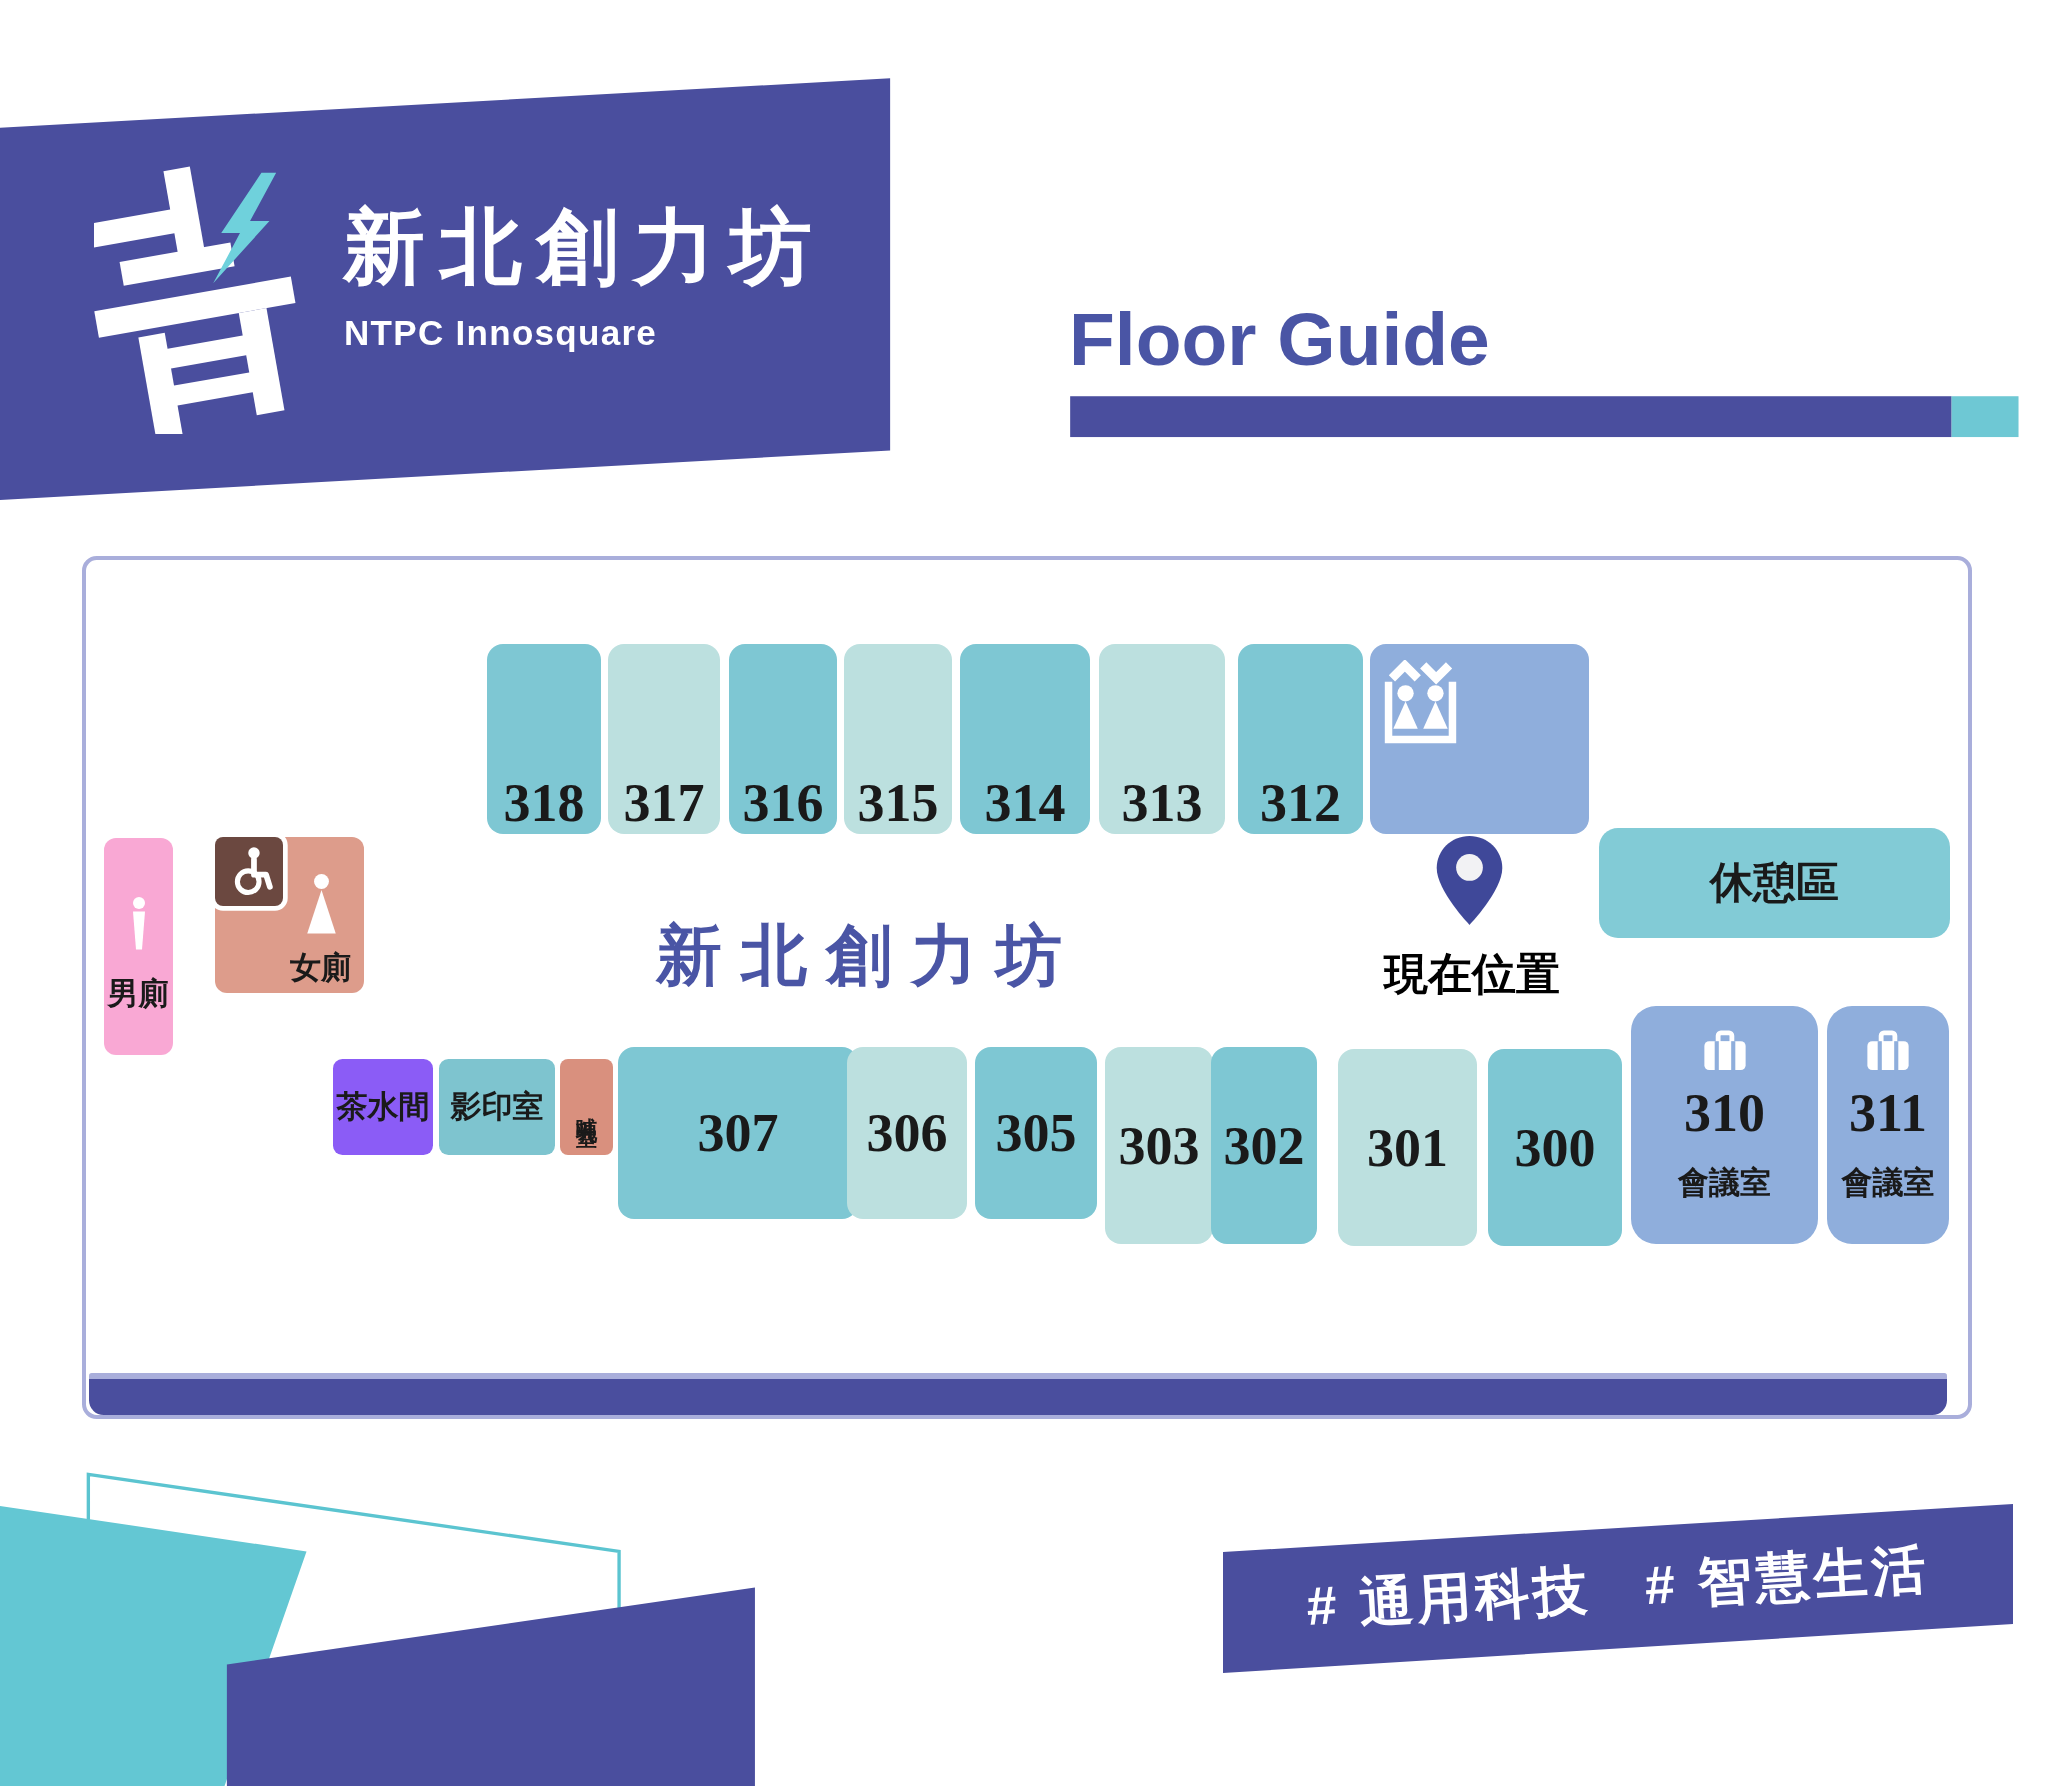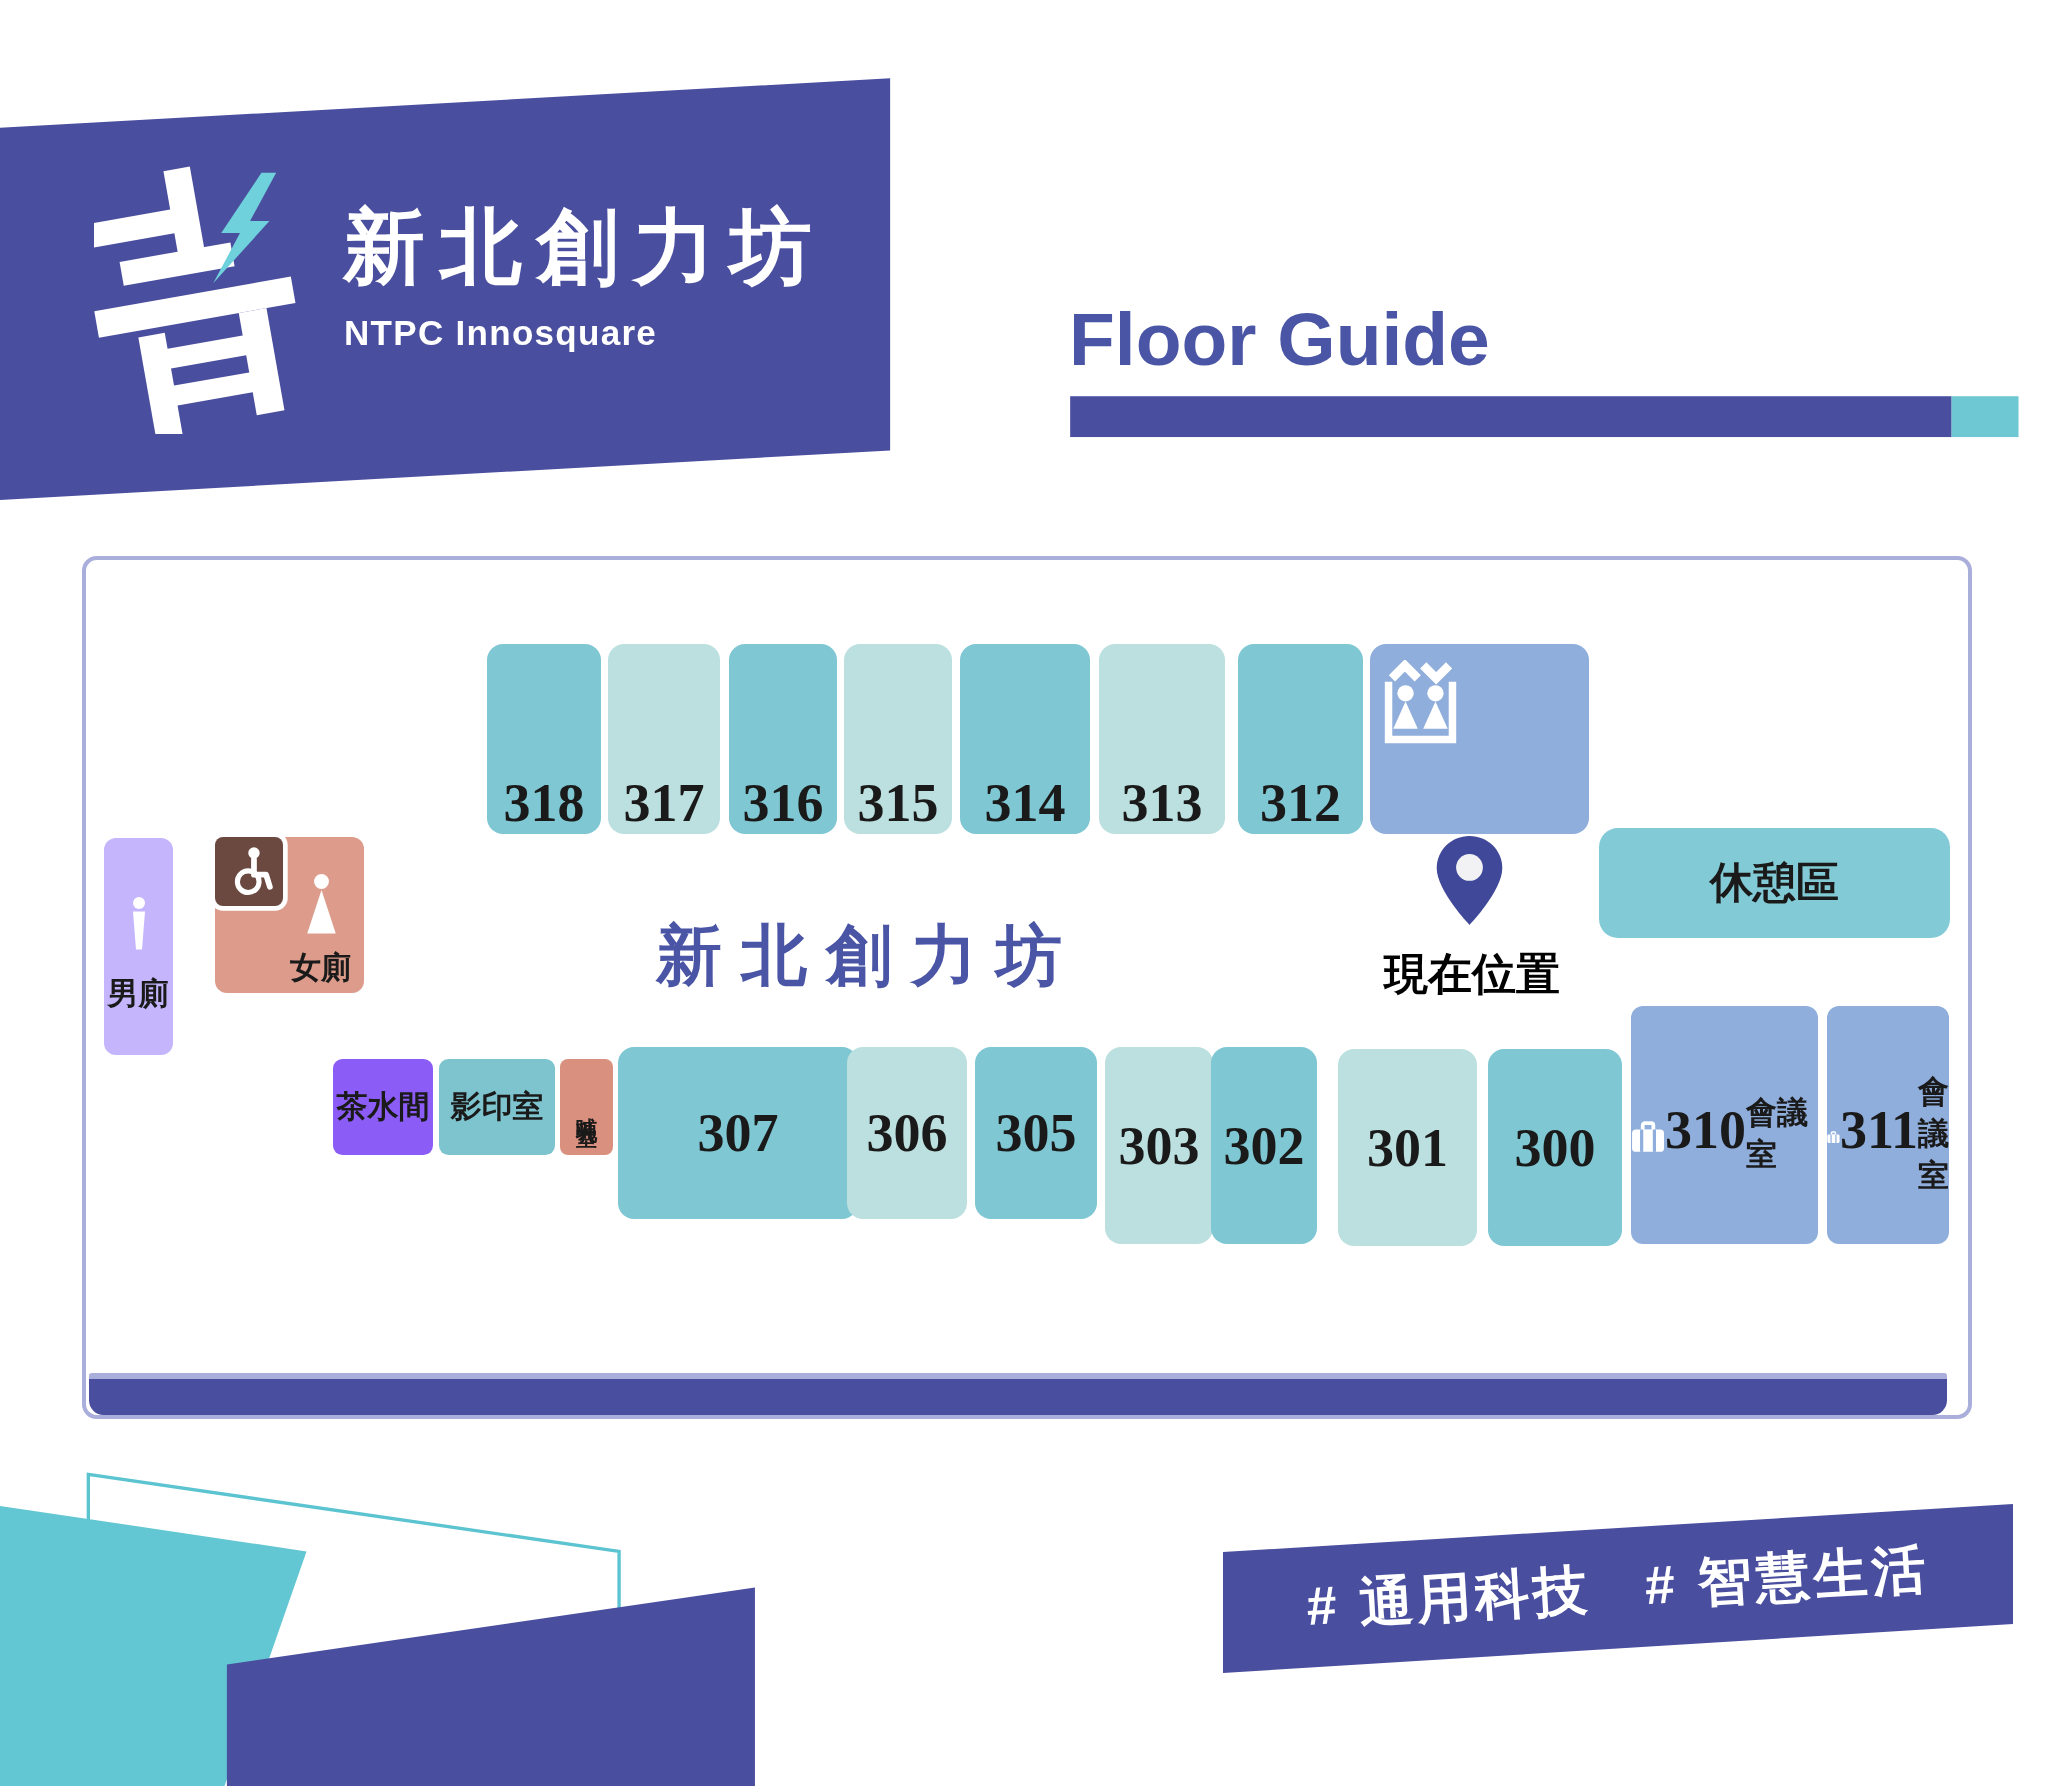--- a/index.html
+++ b/index.html
@@ -17,33 +17,33 @@
 
   
   .map{left:82px;top:556px;width:1882px;height:855px;background:#fff;
        border:4.7px solid #A9AEDB;border-radius:14.7px;}
   .room{position:absolute;border-radius:16px;display:flex;align-items:center;justify-content:center;}
   .t-dark{background:#7EC7D3;}
   .t-light{background:#BCE0DF;}
   .t-peri{background:#8FAEDC;}
   .room-number{font-family:"Liberation Serif",serif;font-weight:700;font-size:54px;color:#1A1A1A;}
   .top-room{top:84px;height:190px;align-items:flex-end;}
-  .meeting{justify-content:flex-start;border-radius:12px;}
+  .meeting{flex-direction:column;justify-content:flex-start;border-radius:25px;}
   .meeting .room-number{margin-top:9.4px;}
   .meeting-label{font-size:31px;font-weight:700;color:#1A1A1A;margin-top:17.4px;}
   .fac{position:absolute;display:flex;align-items:center;justify-content:center;
        font-size:31px;font-weight:700;color:#1A1A1A;}
   .cjk-v{writing-mode:vertical-rl;letter-spacing:4px;font-size:21px;}
   .coworking-label{left:570px;top:351px;font-size:66px;font-weight:700;color:#4A55A5;
                    letter-spacing:19px;white-space:nowrap;}
   .rest-area{left:1513px;top:268px;width:351px;height:110px;background:#82CBD6;border-radius:19px;
              display:flex;align-items:center;justify-content:center;font-size:43px;font-weight:700;color:#1A1A1A;}
   .current-label{left:1272px;top:385px;width:228px;text-align:center;font-size:44px;font-weight:700;color:#000000;white-space:nowrap;}
 
-  .toilet-m{left:18px;top:278px;width:69px;height:217px;background:#c4b5fd;border-radius:12px;
+  .toilet-m{left:18px;top:278px;width:69px;height:217px;background:#f9a8d4;border-radius:12px;
             display:flex;flex-direction:column;align-items:center;}
   .toilet-m .fac-label{margin-top:21.4px;}
   .fac-label{font-size:31px;font-weight:700;color:#1A1A1A;}
   .toilet-f{left:129px;top:277px;width:149px;height:156px;background:#DD9C8B;border-radius:12px;}
   .toilet-acc{left:129px;top:277px;width:68px;height:69px;background:#6B4840;border-radius:8px;
               box-shadow:0 0 0 4.7px #fff;display:flex;align-items:center;justify-content:center;}
   .female-inner{position:absolute;right:12px;top:37px;display:flex;flex-direction:column;align-items:center;}
   .female-inner .fac-label{margin-top:10.7px;}
 
   .bar-dark{left:2.7px;bottom:0px;width:1858px;height:36px;background:#4A4E9E;

